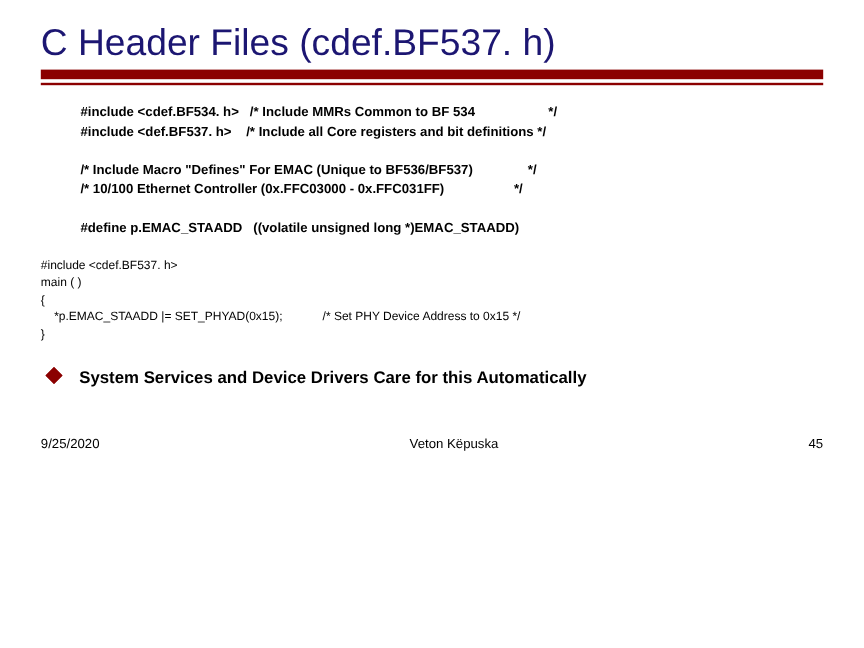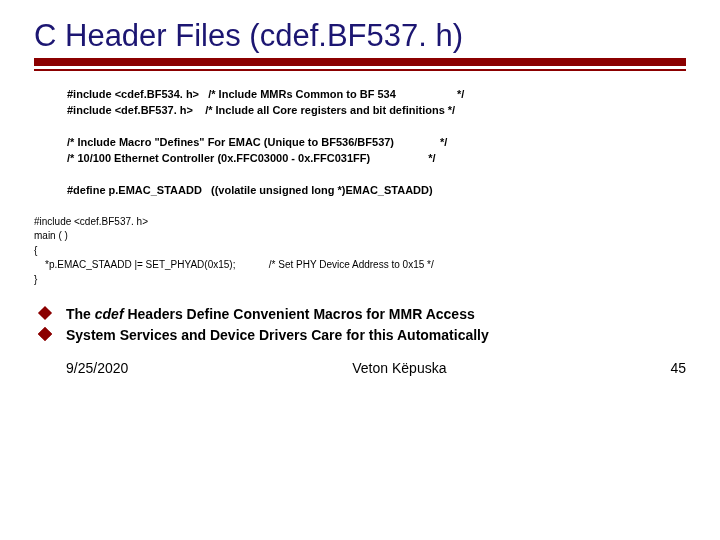--- a/index.html
+++ b/index.html
@@ -73,25 +73,24 @@
     height: 10px;
     background: #8b0000;
     transform: rotate(45deg);
   }
   .em { font-style: italic; }
   .footer {
     position: absolute;
     bottom: 16px;
     left: 34px;
     right: 34px;
-    font-size: 14px;
+    font-size: 11px;
     display: flex;
     justify-content: space-between;
     color: #000;
-    margin-left: 32px;
   }
 </style>
 </head>
 <body>
 
 <div class="slide">
 
   <h1 class="title">C Header Files (cdef.BF537. h)</h1>
 
   <div class="rule-wrap">
@@ -109,24 +108,20 @@
 
   <div class="code-block2"><span>#include &lt;cdef.BF537. h&gt;</span>
 <span>main ( )</span>
 <span>{</span>
 <span>    *p.EMAC_STAADD |= SET_PHYAD(0x15);            /* Set PHY Device Address to 0x15 */</span>
 <span>}</span></div>
 
   <ul class="bullets">
     <li>
       <span class="diamond"></span>
-      <span>The </span><span class="em">cdef</span><span> Headers Define Convenient Macros for MMR Access</span>
-    </li>
-    <li>
-      <span class="diamond"></span>
     </li>
     <li>
       <span class="diamond"></span>
       <span>System Services and Device Drivers Care for this Automatically</span>
     </li>
   </ul>
 
   <div class="footer">
     <span>9/25/2020</span>
     <span>Veton Këpuska</span>

